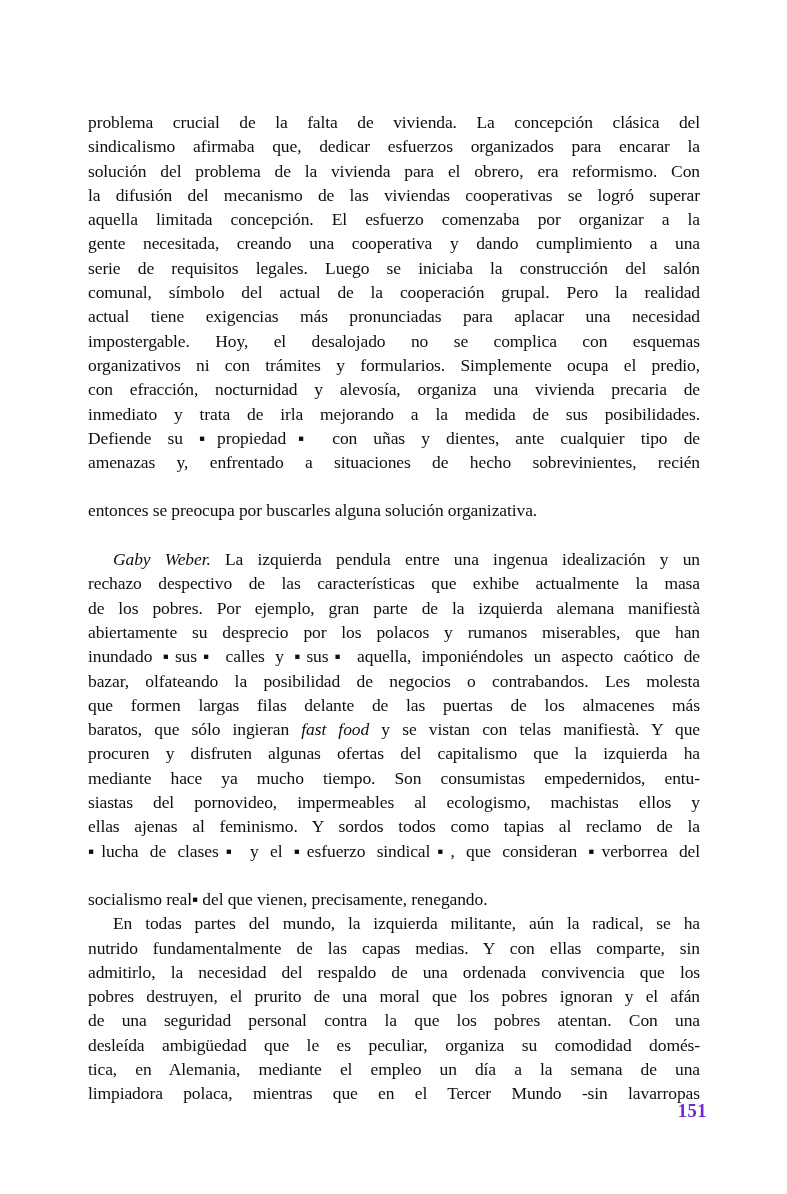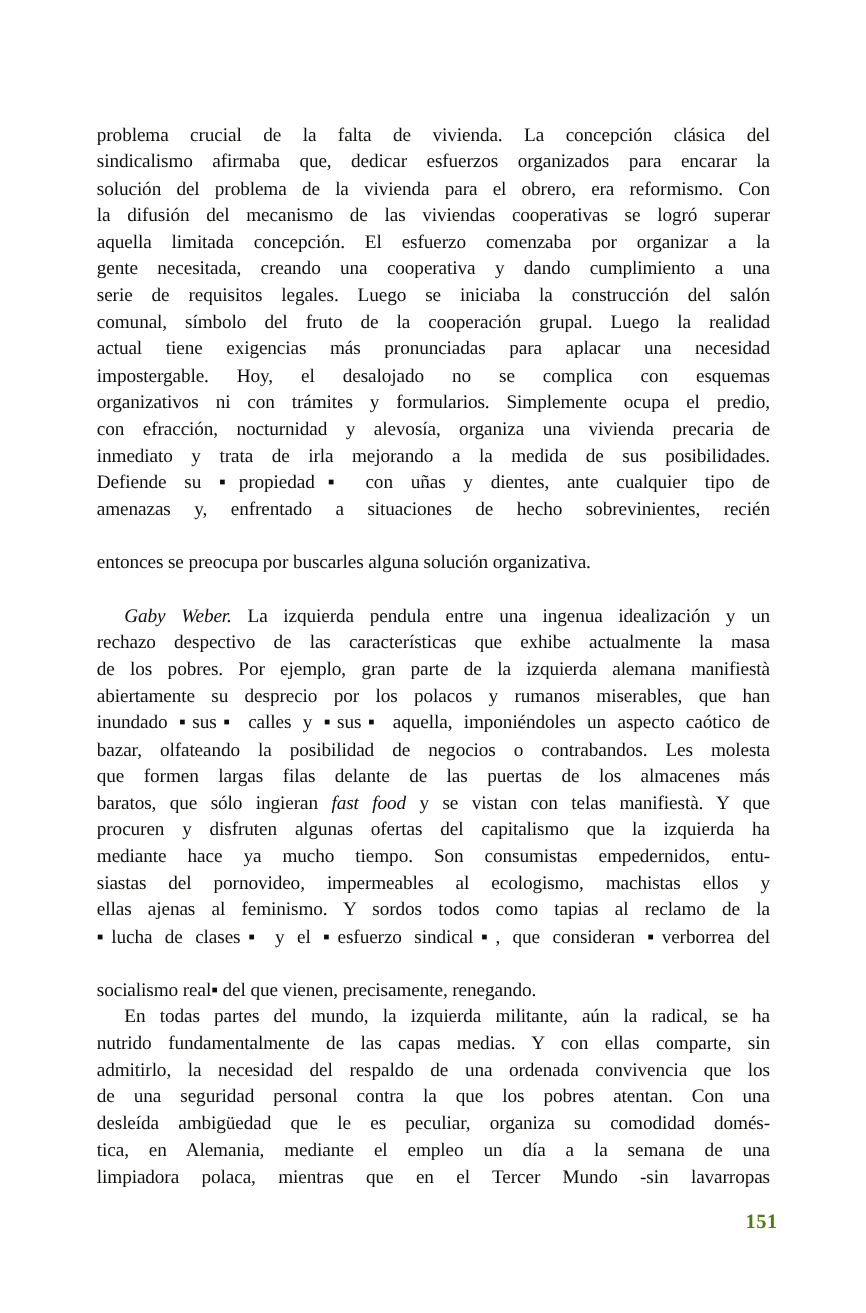--- a/index.html
+++ b/index.html
@@ -53,37 +53,37 @@
   .page-number {
     position: absolute;
     top: 1101px;
     left: 88px;
     width: 619px;
     text-align: right;
     font-family: "Liberation Serif", "DejaVu Serif", serif;
     font-size: 18.5px;
     font-weight: 700;
     letter-spacing: 0.5px;
-    color: #4d7c0f;
+    color: #6d28d9;
   }
 </style>
 </head>
 <body>
 
 <div class="page">
   <div class="text-block">
       <div class="para">
         <div class="tline"><span>problema crucial de la falta de vivienda. La concepción clásica del</span></div>
         <div class="tline"><span>sindicalismo afirmaba que, dedicar esfuerzos organizados para encarar la</span></div>
         <div class="tline"><span>solución del problema de la vivienda para el obrero, era reformismo. Con</span></div>
         <div class="tline"><span>la difusión del mecanismo de las viviendas cooperativas se logró superar</span></div>
         <div class="tline"><span>aquella limitada concepción. El esfuerzo comenzaba por organizar a la</span></div>
         <div class="tline"><span>gente necesitada, creando una cooperativa y dando cumplimiento a una</span></div>
         <div class="tline"><span>serie de requisitos legales. Luego se iniciaba la construcción del salón</span></div>
-        <div class="tline"><span>comunal, símbolo del fruto de la cooperación grupal. Luego la realidad</span></div>
+        <div class="tline"><span>comunal, símbolo del actual de la cooperación grupal. Pero la realidad</span></div>
         <div class="tline"><span>actual tiene exigencias más pronunciadas para aplacar una necesidad</span></div>
         <div class="tline"><span>impostergable. Hoy, el desalojado no se complica con esquemas</span></div>
         <div class="tline"><span>organizativos ni con trámites y formularios. Simplemente ocupa el predio,</span></div>
         <div class="tline"><span>con efracción, nocturnidad y alevosía, organiza una vivienda precaria de</span></div>
         <div class="tline"><span>inmediato y trata de irla mejorando a la medida de sus posibilidades.</span></div>
         <div class="tline"><span>Defiende su ▪propiedad▪ con uñas y dientes, ante cualquier tipo de</span></div>
         <div class="tline"><span>amenazas y, enfrentado a situaciones de hecho sobrevinientes, recién</span></div>
         <div class="tline last-short"><span>entonces se preocupa por buscarles alguna solución organizativa.</span></div>
       </div>
       <div class="para gap-before">
@@ -99,20 +99,21 @@
         <div class="tline"><span>mediante hace ya mucho tiempo. Son consumistas empedernidos, entu-</span></div>
         <div class="tline"><span>siastas del pornovideo, impermeables al ecologismo, machistas ellos y</span></div>
         <div class="tline"><span>ellas ajenas al feminismo. Y sordos todos como tapias al reclamo de la</span></div>
         <div class="tline"><span>▪lucha de clases▪ y el ▪esfuerzo sindical▪, que consideran ▪verborrea del</span></div>
         <div class="tline last-short"><span>socialismo real▪ del que vienen, precisamente, renegando.</span></div>
       </div>
       <div class="para">
         <div class="tline first-indent"><span>En todas partes del mundo, la izquierda militante, aún la radical, se ha</span></div>
         <div class="tline"><span>nutrido fundamentalmente de las capas medias. Y con ellas comparte, sin</span></div>
         <div class="tline"><span>admitirlo, la necesidad del respaldo de una ordenada convivencia que los</span></div>
+        <div class="tline"><span>pobres destruyen, el prurito de una moral que los pobres ignoran y el afán</span></div>
         <div class="tline"><span>de una seguridad personal contra la que los pobres atentan. Con una</span></div>
         <div class="tline"><span>desleída ambigüedad que le es peculiar, organiza su comodidad domés-</span></div>
         <div class="tline"><span>tica, en Alemania, mediante el empleo un día a la semana de una</span></div>
         <div class="tline"><span>limpiadora polaca, mientras que en el Tercer Mundo -sin lavarropas</span></div>
       </div>
     </div>
   <div class="page-number">151</div>
 </div>
 
 </body></html>

